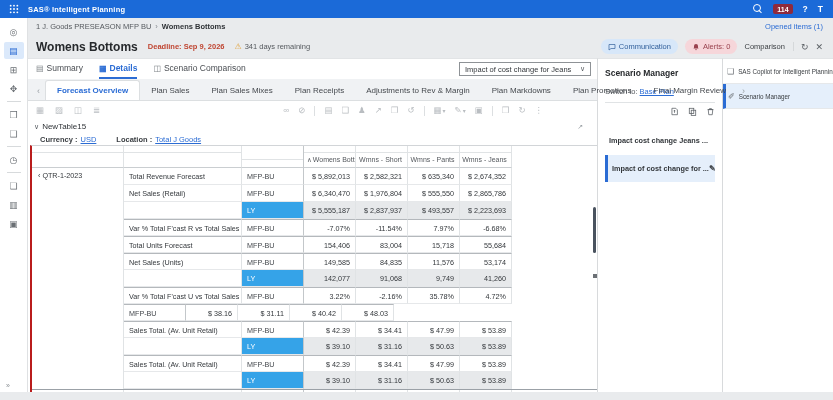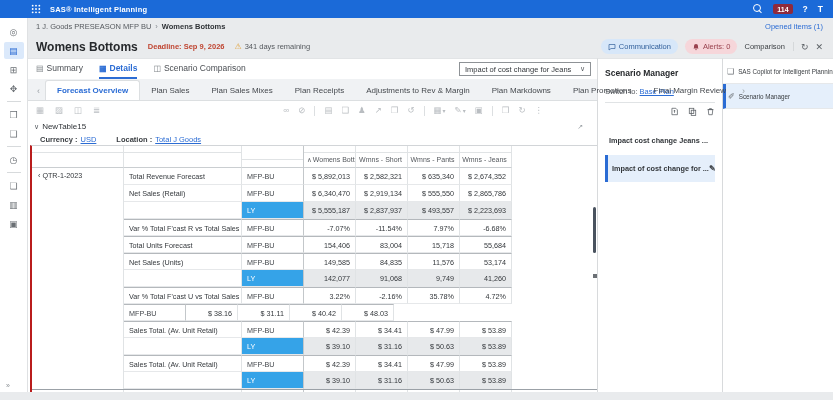--- a/index.html
+++ b/index.html
@@ -1,21 +1,21 @@
 <!DOCTYPE html>
 <html><head>
 <meta charset="utf-8">
 <style>
   * { margin:0; padding:0; box-sizing:border-box; }
   html,body { width:833px; height:400px; overflow:hidden; background:#e9ebed;
     font-family:"Liberation Sans", sans-serif; }
   .page { width:833px; height:400px; display:flex; flex-direction:column; background:#e9ebed; }
 
   
-  .topbar { height:18px; background:#1b6ad8; display:flex; align-items:center; color:#fff; flex:0 0 18px;padding-left:22px; }
+  .topbar { height:18px; background:#1b6ad8; display:flex; align-items:center; color:#fff; flex:0 0 18px; }
   .apps-btn { width:28px; height:18px; display:flex; align-items:center; justify-content:center; }
   .app-title { font-size:7.5px; font-weight:bold; letter-spacing:.2px; }
   .topbar-right { margin-left:auto; display:flex; align-items:center; gap:10px; padding-right:10px; }
   .tb-search { width:10px; height:10px; position:relative; }
   .tb-search::before { content:""; position:absolute; width:6px; height:6px; border:1.2px solid #fff; border-radius:50%; left:0; top:0; }
   .tb-search::after { content:""; position:absolute; width:4px; height:1.2px; background:#fff; transform:rotate(45deg); left:5px; top:7px; }
   .tb-badge { background:#8f2a3c; color:#fff; font-size:7px; font-weight:bold; padding:1.5px 4px; border-radius:2px; }
   .tb-help { font-size:8.5px; font-weight:bold; }
   .tb-avatar { font-size:8.5px; font-weight:bold; position:relative; }
 
@@ -323,21 +323,21 @@
                   <div class="cell dcell">$ 5,892,013</div>
                   <div class="cell dcell">$ 2,582,321</div>
                   <div class="cell dcell">$ 635,340</div>
                   <div class="cell dcell">$ 2,674,352</div>
                 </div>
                 <div class="trow">
                   <div class="cell gcell"></div>
                   <div class="cell mcell">Net Sales (Retail)</div>
                   <div class="cell vcell">MFP-BU</div>
                   <div class="cell dcell">$ 6,340,470</div>
-                  <div class="cell dcell">$ 2,919,134</div>
+                  <div class="cell dcell">$ 1,976,804</div>
                   <div class="cell dcell">$ 555,550</div>
                   <div class="cell dcell">$ 2,865,786</div>
                 </div>
                 <div class="trow">
                   <div class="cell gcell"></div>
                   <div class="cell mcell"></div>
                   <div class="cell vcell ly">LY</div>
                   <div class="cell dcell lyv">$ 5,555,187</div>
                   <div class="cell dcell lyv">$ 2,837,937</div>
                   <div class="cell dcell lyv">$ 493,557</div>

